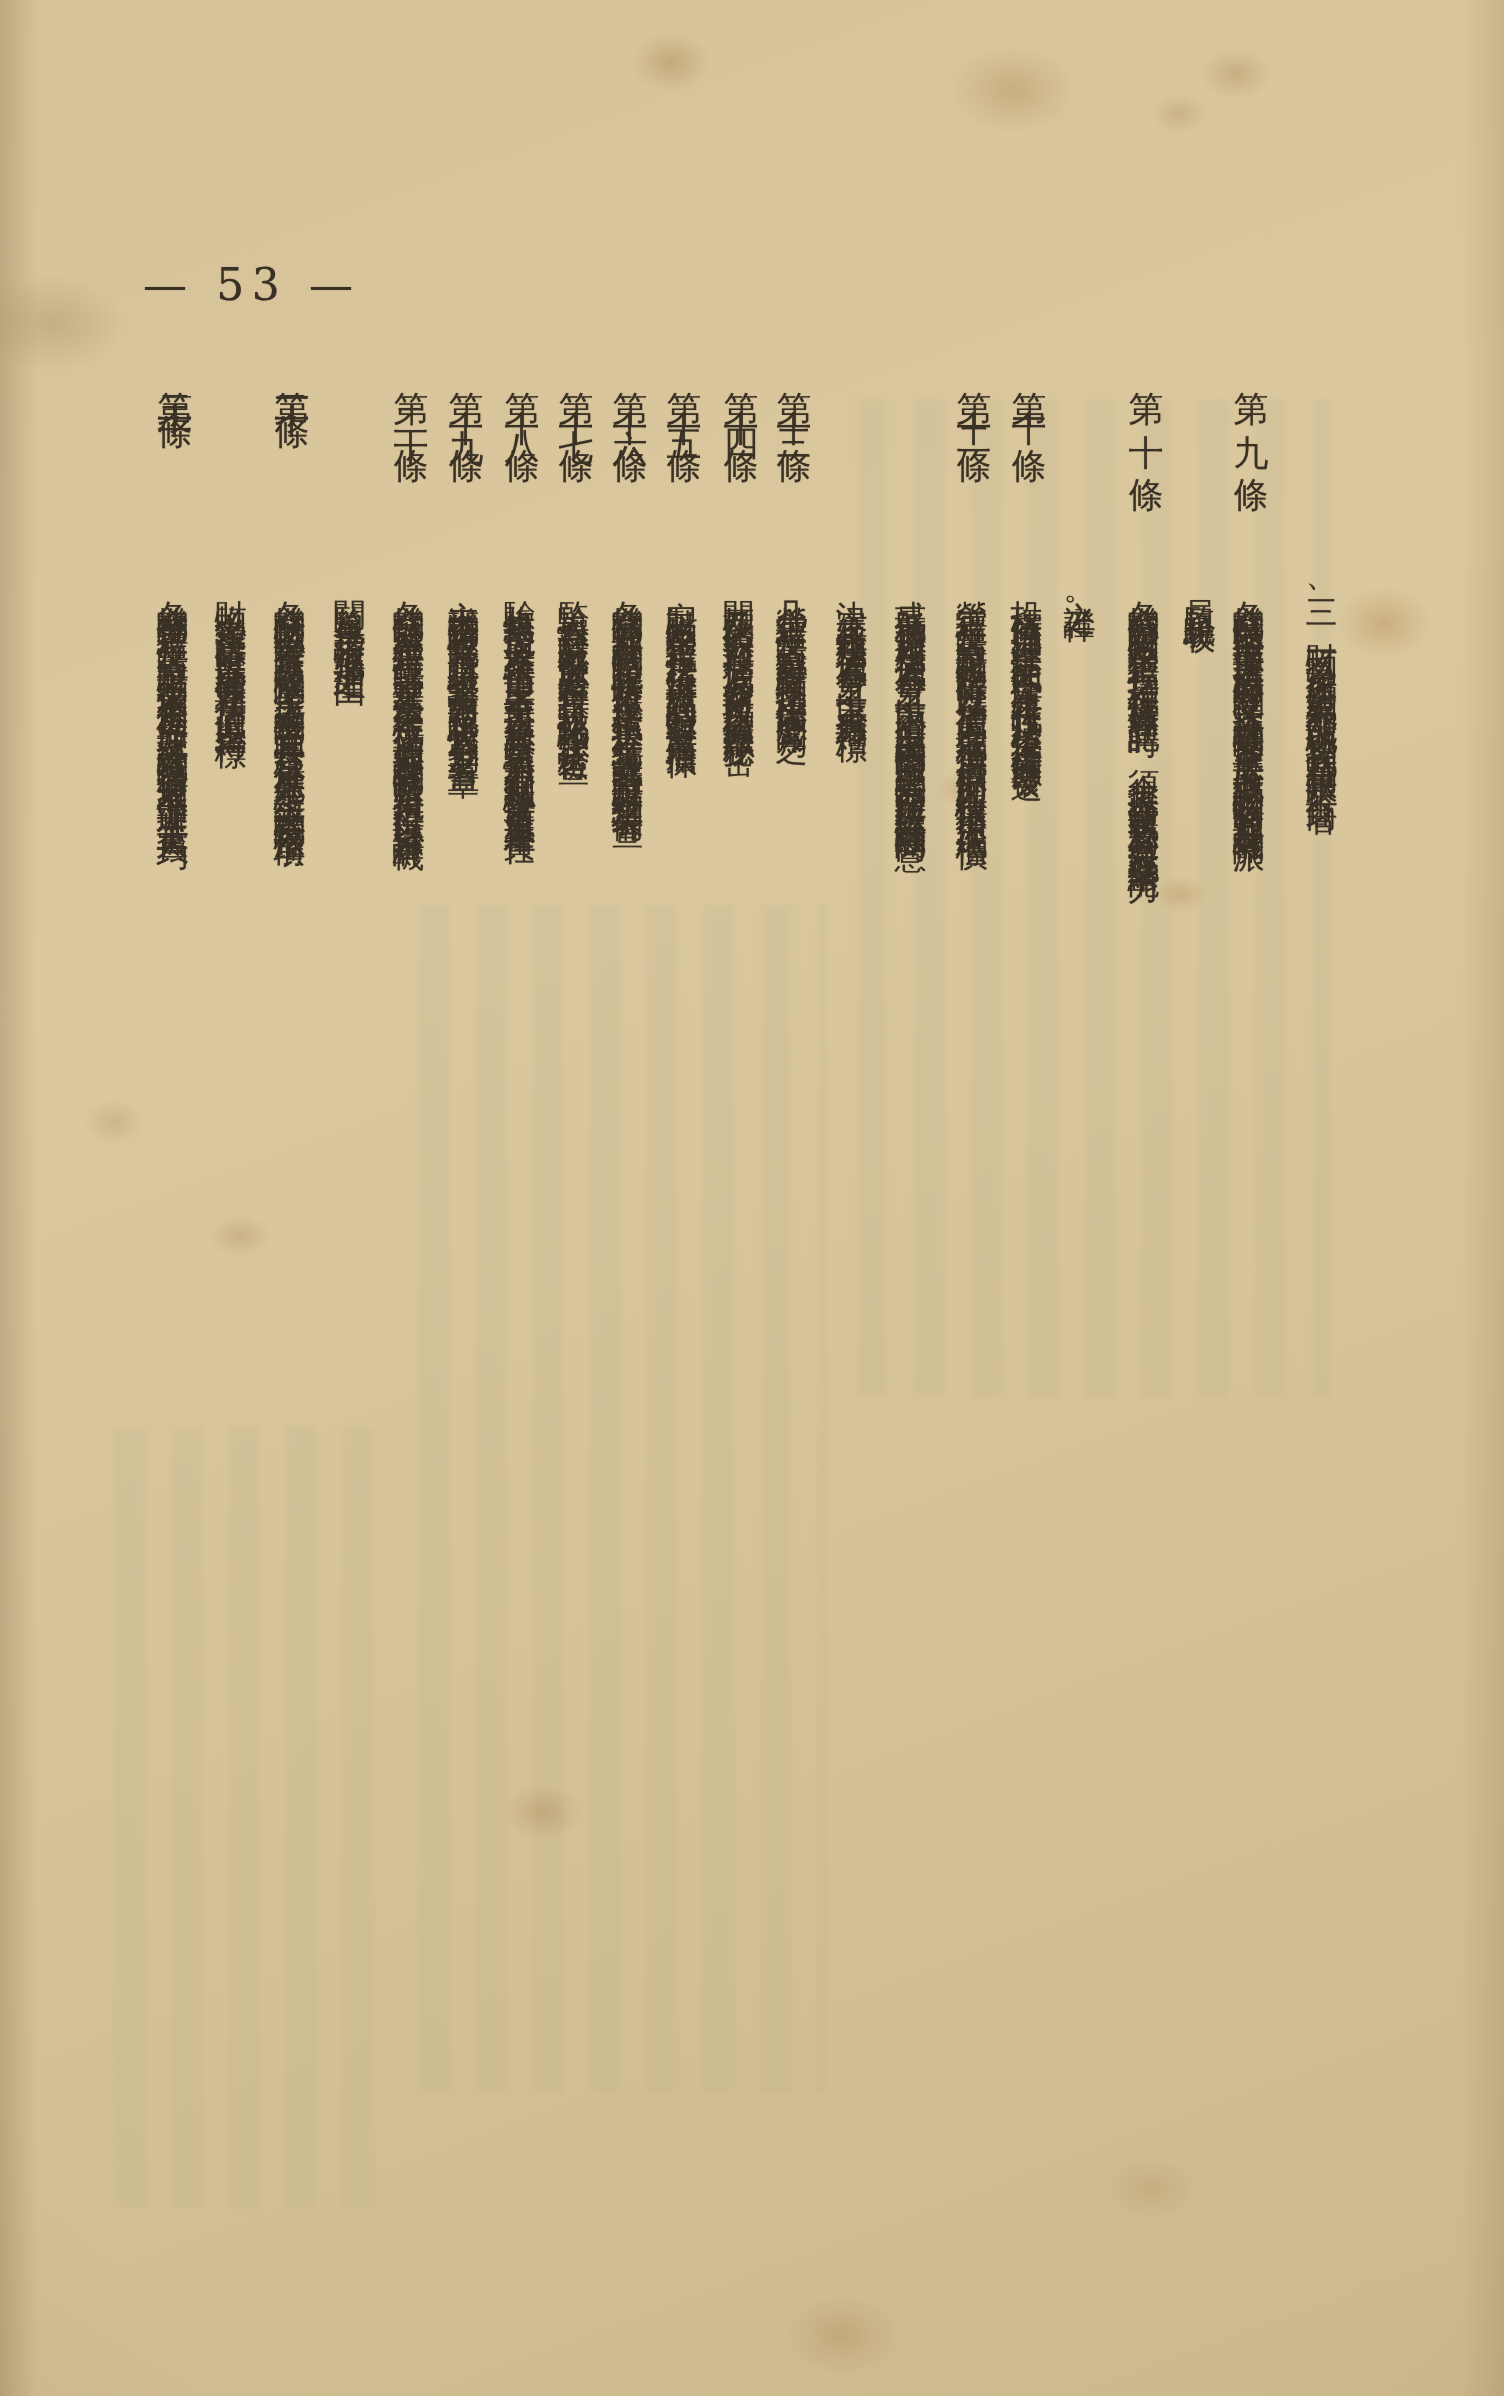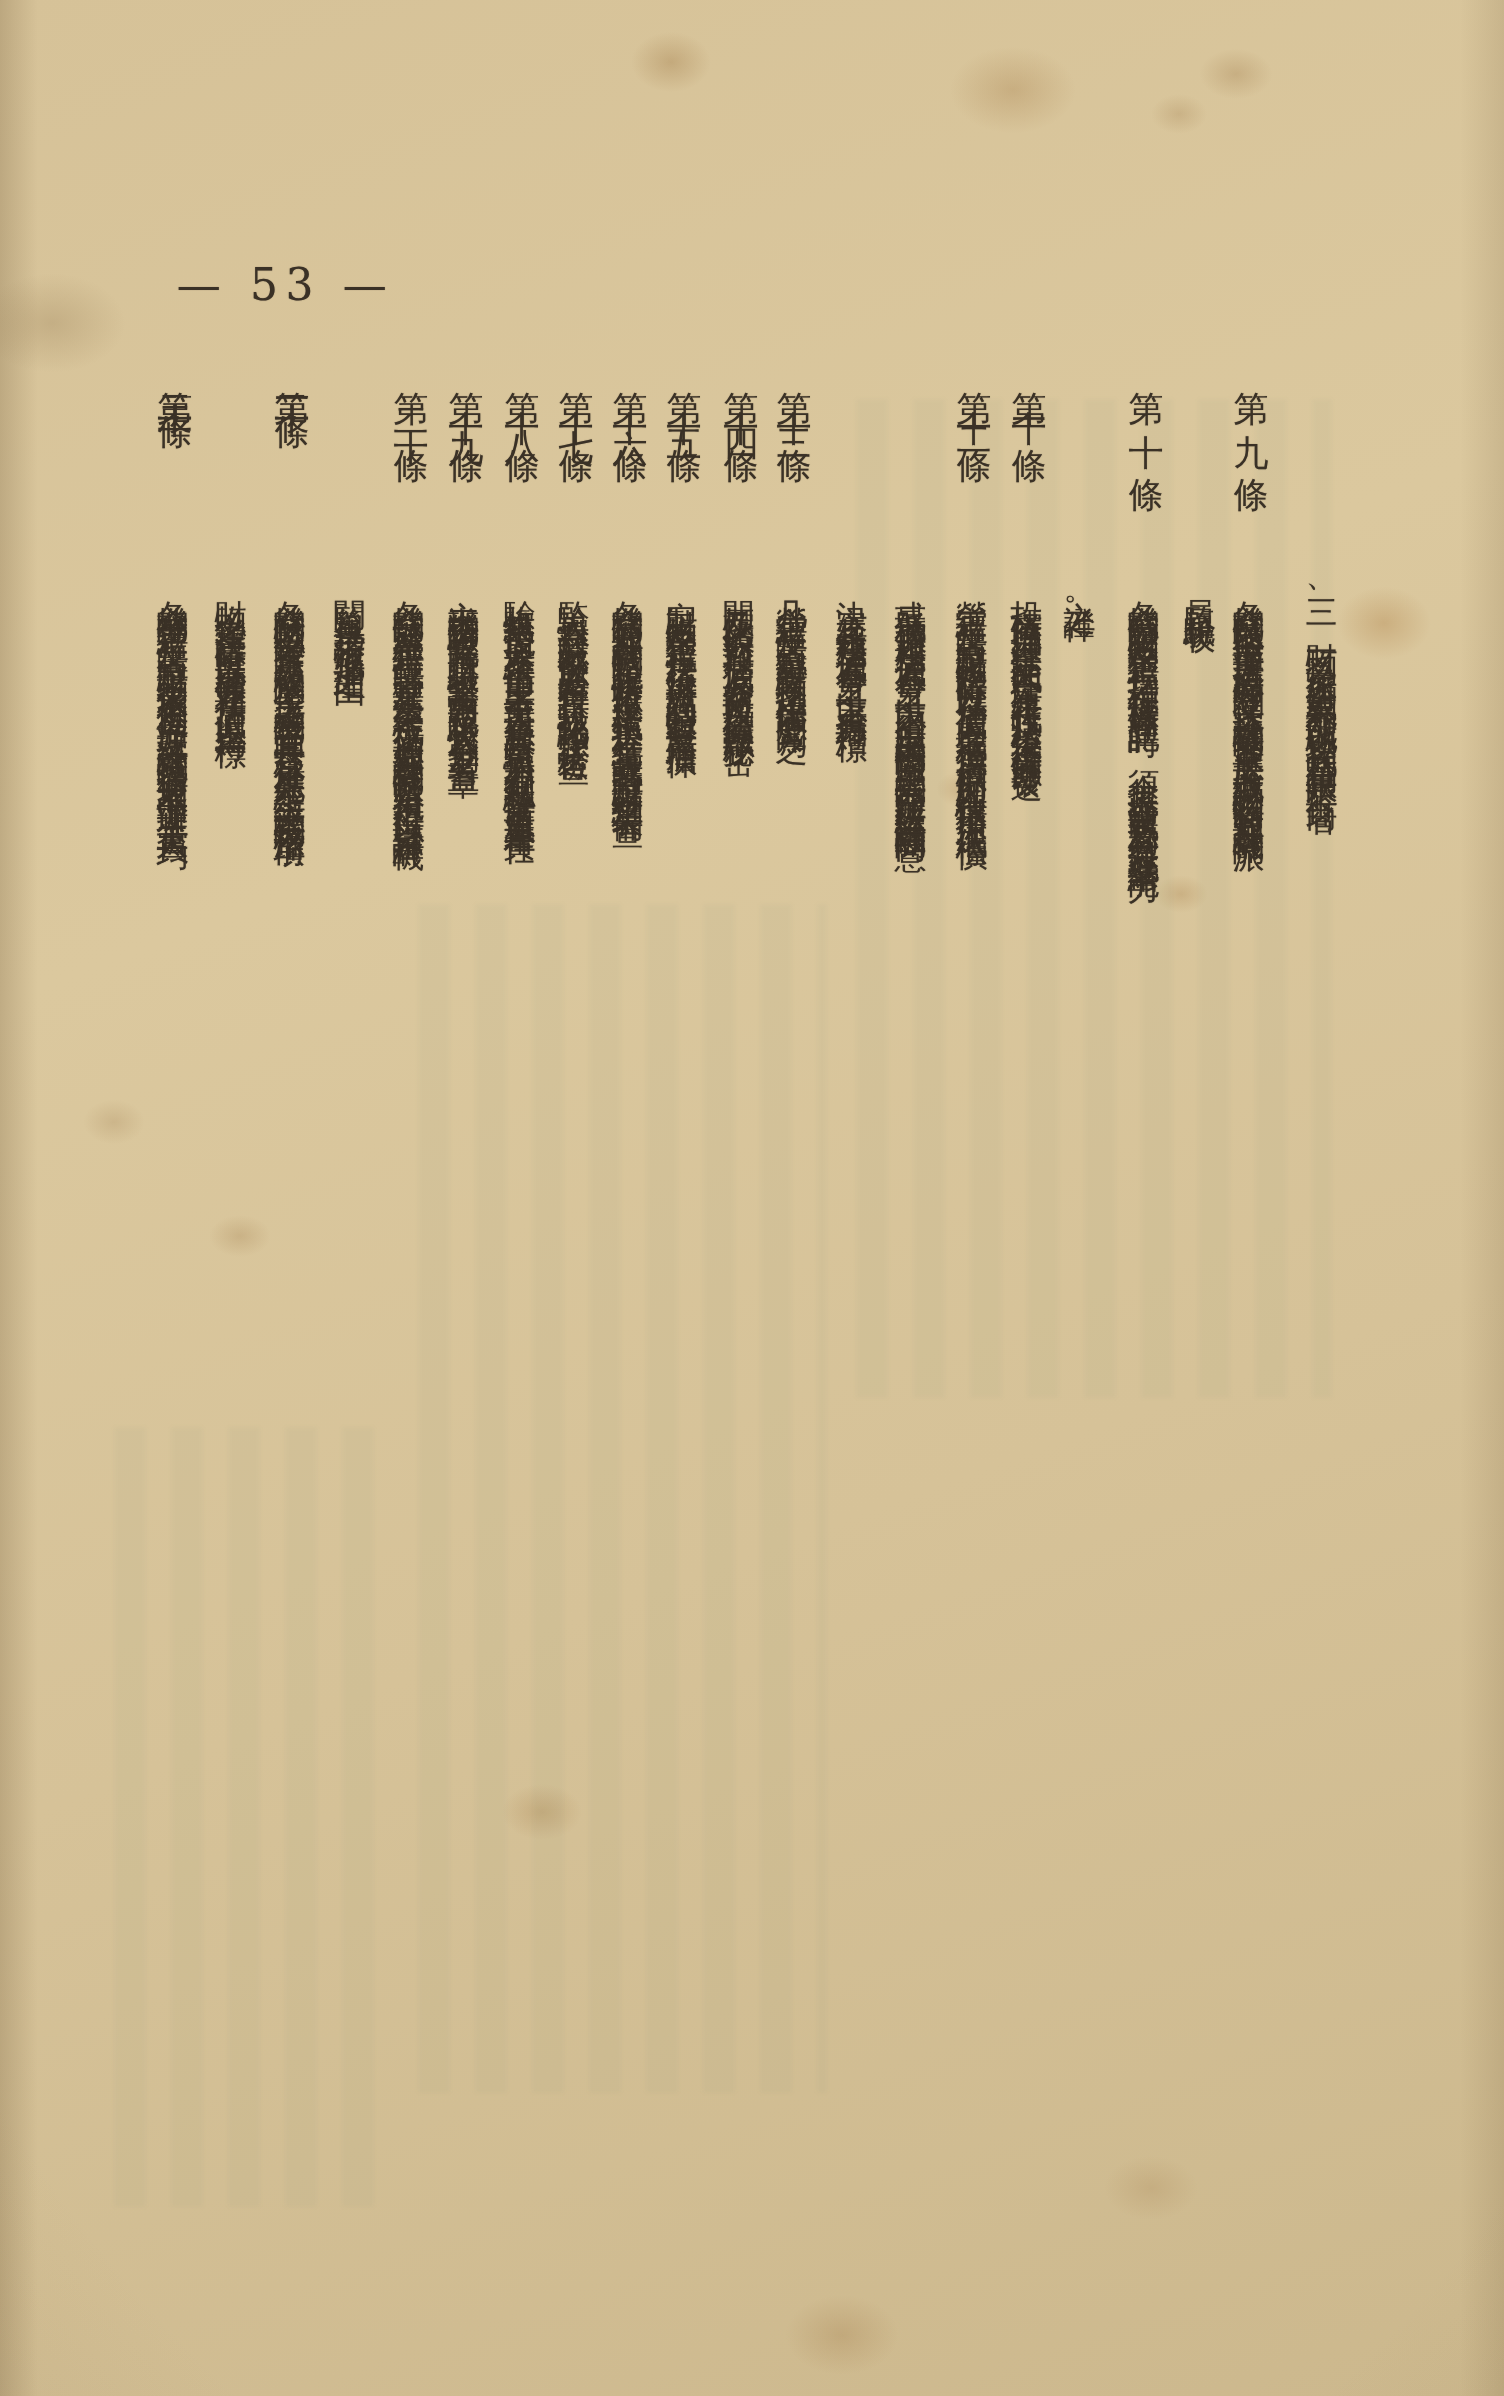--- a/index.html
+++ b/index.html
@@ -34,21 +34,21 @@
     background:repeating-linear-gradient(90deg,
       rgba(120,140,112,.10) 0px, rgba(120,140,112,.10) 32px,
       rgba(120,140,112,0) 32px, rgba(120,140,112,0) 57px);
   }
   .ghost.g1{left:856px;top:399px;width:476px;height:999px;}
   .ghost.g2{left:418px;top:904px;width:409px;height:1189px;}
   .ghost.g3{left:114px;top:1427px;width:285px;height:780px;}
 
   .page-number{
     position:absolute;left:143px;top:259px;width:285px;
-    font-size:44px;letter-spacing:7.6px;color:#3a3126;text-align:center;
+    font-size:44px;letter-spacing:7.6px;color:#3a3126;
     text-shadow:0 0 1px rgba(58,49,38,.55);
   }
 
   .col{position:absolute;top:0;width:42px;height:2397px;}
   .art-num,.art-body{
     position:absolute;left:1.9px;
     writing-mode:vertical-rl;text-orientation:upright;
     color:#3a3126;text-shadow:0 0 1px rgba(58,49,38,.5);
     white-space:nowrap;
   }

